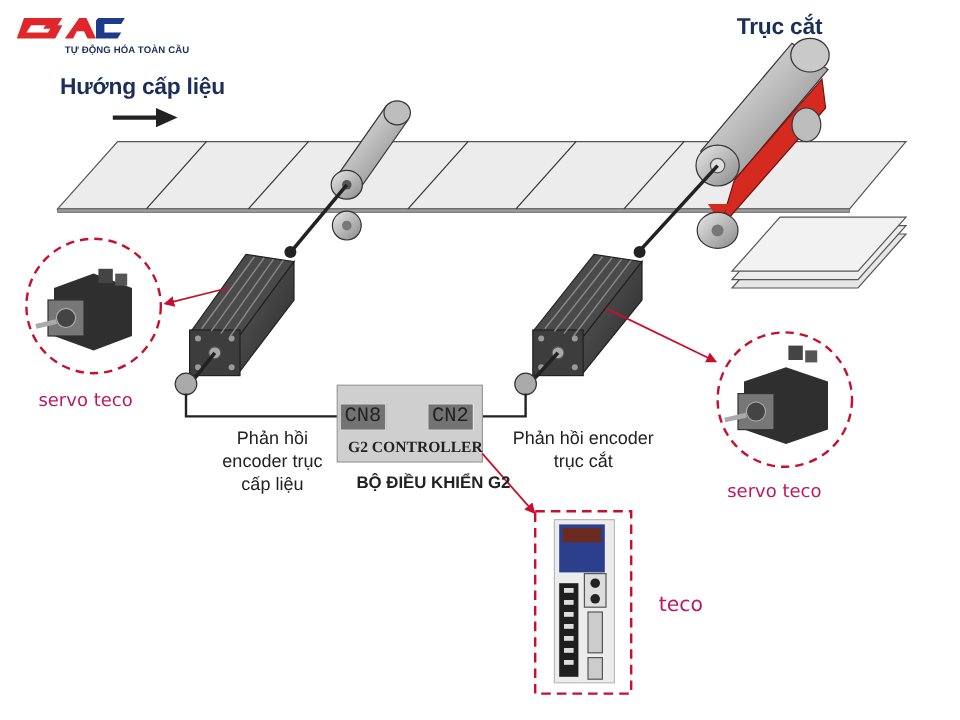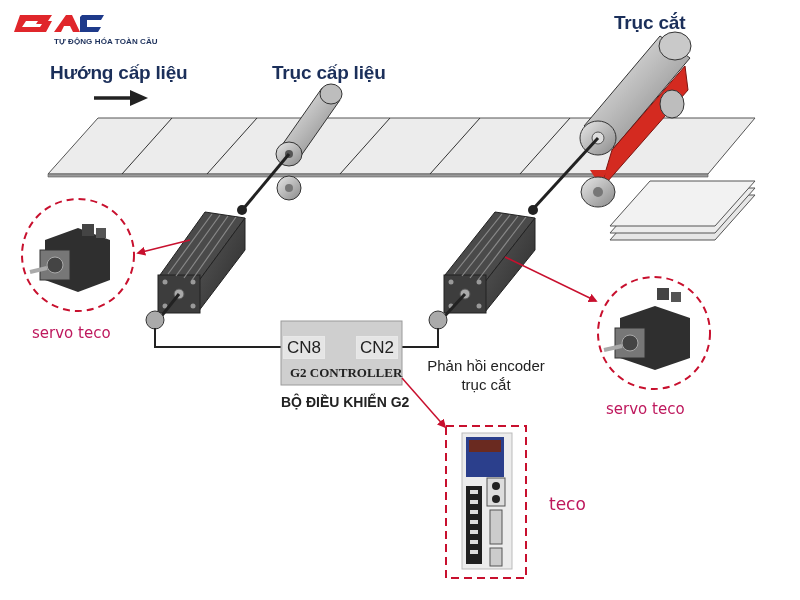--- a/index.html
+++ b/index.html
@@ -2,23 +2,23 @@
 <html><head>
 <meta charset="utf-8">
 <style>
   html, body { margin:0; padding:0; background:#ffffff; }
   #stage { position:relative; width:800px; height:600px; overflow:hidden; background:#ffffff; font-family:"Liberation Sans", sans-serif; }
   #art { position:absolute; left:0; top:0; }
   .lbl { position:absolute; white-space:nowrap; }
   .title { font-family:"Liberation Sans", sans-serif; font-weight:bold; color:#1b2f5a; font-size:19px; letter-spacing:-0.2px; }
   .body { font-family:"DejaVu Sans", sans-serif; color:#be185d; font-size:15px; }
   .cap { font-family:"Liberation Sans", sans-serif; color:#222; font-size:15px; text-align:center; line-height:19px; }
-  .ctrl-name { font-family:"Liberation Sans", sans-serif; font-weight:bold; color:#222; font-size:14px; }
+  .ctrl-name { font-family:"Liberation Sans", sans-serif; font-weight:bold; color:#222; font-size:14px;margin-left:16px; }
   .logo-sub { font-family:"Liberation Sans", sans-serif; font-weight:bold; color:#1b2f5a; font-size:8px; letter-spacing:0.1px;margin-left:44px; }
-  .cn { position:absolute; font-family:Liberation Sans, sans-serif; font-size:17px; color:#222; background:#e5e5e5; border:1px solid #e8e8e8; padding:0 3px; line-height:21px; }
+  .cn { position:absolute; font-family:Liberation Mono, monospace; font-size:17px; color:#222; background:#737373; border:1px solid #e8e8e8; padding:0 3px; line-height:21px; }
   .g2 { position:absolute; font-family:Liberation Serif, serif; font-weight:bold; font-size:13px; color:#222; }
 </style>
 </head>
 <body>
 
 <div id="stage">
 
 <svg id="art" width="800" height="600" viewBox="0 0 800 600">
   <defs>
     <linearGradient id="rollG" x1="0" y1="0" x2="1" y2="1">
@@ -182,26 +182,30 @@
   <g>
     <path d="M20,15 L52,15 L48,21 L26,21 L22,27 L40,27 L42,24 L36,24 L38,21 L52,21 L46,32 L14,32 z" fill="#e0262b"></path>
     <path d="M54,32 L66,15 L72,15 L80,32 L73,32 L70,26 L64,26 L61,32 z" fill="#e0262b"></path>
     <path d="M82,15 L104,15 L101,20 L87,20 L87,27 L101,27 L98,32 L80,32 L80,17 z" fill="#1e3a8a"></path>
   </g>
 </svg>
 
 <div class="lbl logo-sub" style="left:10px; top:37px;">TỰ ĐỘNG HÓA TOÀN CẦU</div>
 
 <div class="lbl title" style="left:50px; top:62px;">Hướng cấp liệu</div>
-<div class="lbl title" style="left:272px; top:62px;">Trục cấp liệu</div>
 <div class="lbl title" style="left:614px; top:12px;">Trục cắt</div>
 
 <div class="lbl body" style="left:32px; top:324px;">servo teco</div>
 <div class="lbl body" style="left:606px; top:400px;">servo teco</div>
 
+<div class="lbl cap" style="left:172px; top:356px; width:110px;">
+  <div>Phản hồi</div>
+  <div>encoder trục</div>
+  <div>cấp liệu</div>
+</div>
 
 <div class="lbl cap" style="left:416px; top:356px; width:140px;">
   <div>Phản hồi encoder</div>
   <div>trục cắt</div>
 </div>
 
 <div class="cn" style="left:283px; top:336px;">CN8</div>
 <div class="cn" style="left:356px; top:336px;">CN2</div>
 <div class="g2" style="left:290px; top:365px;">G2 CONTROLLER</div>
 <div class="lbl ctrl-name" style="left:281px; top:394px;">BỘ ĐIỀU KHIỂN G2</div>

